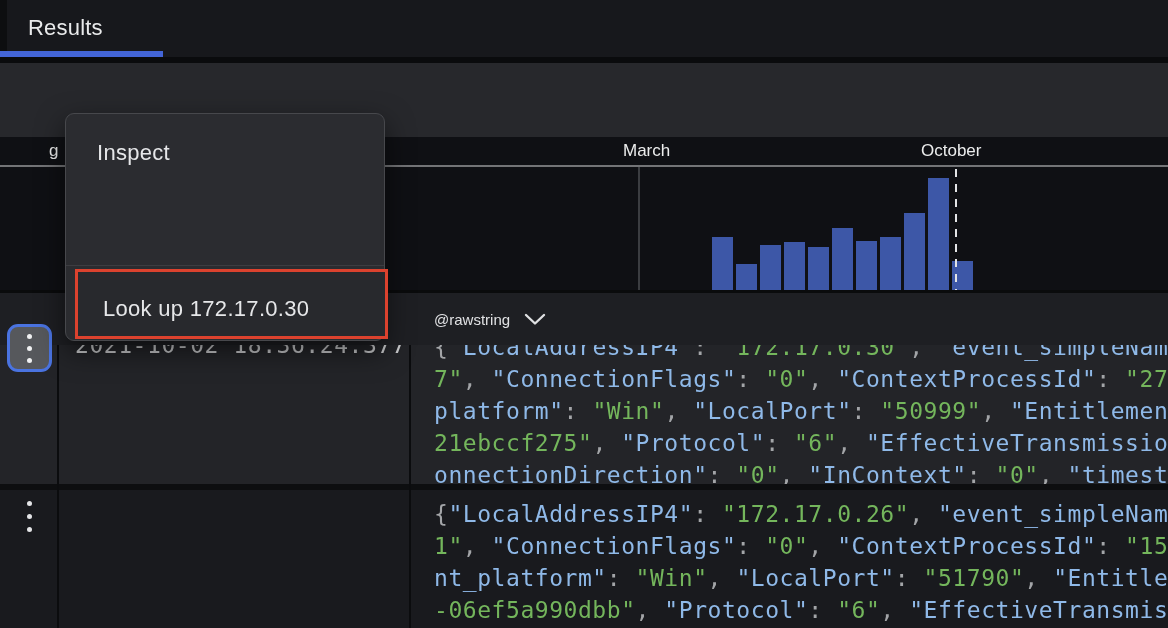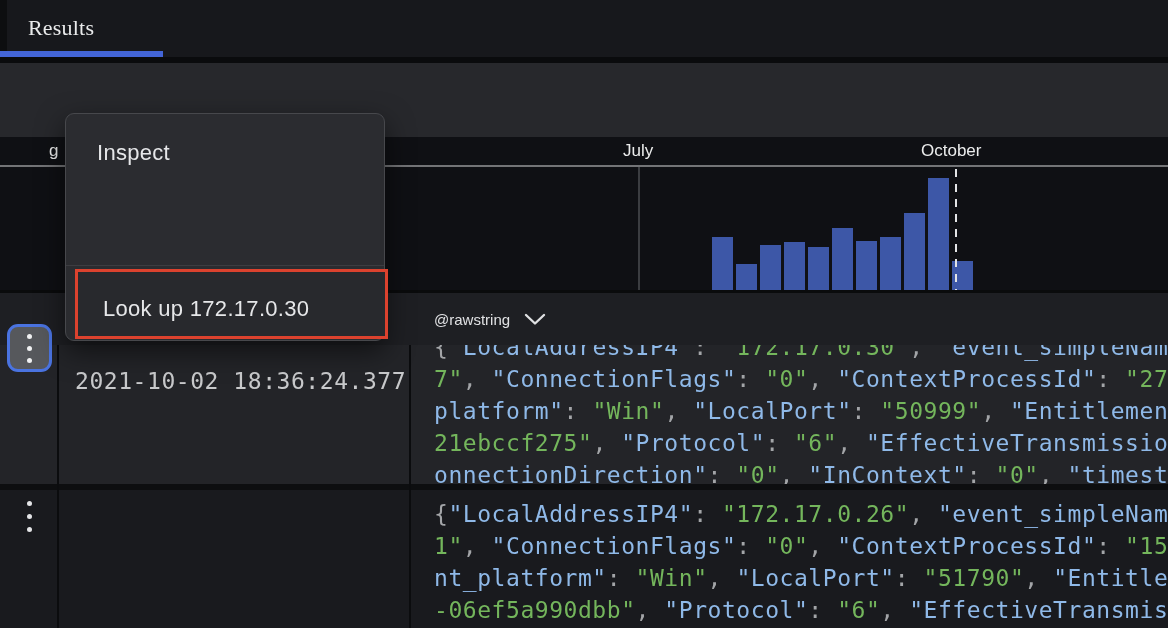--- a/index.html
+++ b/index.html
@@ -2,21 +2,21 @@
 <html><head>
 <meta charset="utf-8">
 <style>
   html,body{margin:0;padding:0;}
   body{
     width:1168px;height:628px;position:relative;overflow:hidden;
     background:#17181c;font-family:"Liberation Sans",sans-serif;
     -webkit-font-smoothing:antialiased;
   }
   
-  .tabbar{position:absolute;left:0;top:0;width:1168px;height:63px;background:#17181c;font-family:Liberation Serif, serif;}
+  .tabbar{position:absolute;left:0;top:0;width:1168px;height:63px;background:#17181c;}
   .tab-label{position:absolute;left:28px;top:15px;font-size:22px;color:#e9eaeb;letter-spacing:.2px;cursor:pointer;}
   .tab-underline{position:absolute;left:0;top:51px;width:163px;height:6px;background:#4365d8;}
   .tab-edge-left{position:absolute;left:0;top:0;width:7px;height:51px;background:#0d0e10;}
   .tab-bottom{position:absolute;left:0;top:57px;width:1168px;height:6px;background:#0a0b0d;}
   
   .toolbar{position:absolute;left:0;top:63px;width:1168px;height:74px;background:#27282c;}
   
   .chart{position:absolute;left:0;top:137px;width:1168px;height:156px;background:#0f1014;}
   .axis-label{position:absolute;top:4px;font-size:17px;color:#eceded;}
   .axis-line{position:absolute;left:0;top:28px;width:1168px;height:2px;background:#737477;}
@@ -29,21 +29,21 @@
   
   .table{position:absolute;left:0;top:293px;width:1168px;height:335px;}
   .thead{position:absolute;left:0;top:0;width:1168px;height:52px;background:#1e1f23;z-index:3;}
   .th-raw{position:absolute;left:434px;top:0;height:52px;display:flex;align-items:center;gap:14px;cursor:pointer;}
   .th-raw span{font-size:15px;color:#e0e1e3;}
   .row{position:absolute;left:0;width:1168px;}
   .row1{top:37px;height:154px;background:#232428;}
   .row2{top:197px;height:141px;background:#191a1e;}
   .row-divider{position:absolute;left:0;top:191px;width:1168px;height:6px;background:#0d0e10;z-index:2;}
   .col-div{position:absolute;top:0;width:2px;height:335px;background:#0b0c0e;z-index:2;}
-  .mono{font-family:"DejaVu Sans Mono",monospace;font-size:23px;letter-spacing:.55px;margin-top:36px;}
+  .mono{font-family:"DejaVu Sans Mono",monospace;font-size:23px;letter-spacing:.55px;}
   .ts{position:absolute;left:75px;color:#c8c9cb;white-space:pre;}
   .jsonbox{position:absolute;left:434px;right:auto;}
   .jline{height:32px;line-height:32px;white-space:pre;font-family:"DejaVu Sans Mono",monospace;font-size:23px;letter-spacing:.55px;}
   .tk-k{color:#8fb9e8;}
   .tk-v{color:#74b65c;}
   .tk-p{color:#a3a5a8;}
   
   .kebab-btn{position:absolute;left:7px;top:324px;width:45px;height:48px;z-index:4;
     background:#56585c;border:3px solid #4a73e0;border-radius:11px;box-sizing:border-box;
     display:flex;flex-direction:column;align-items:center;justify-content:center;gap:7px;cursor:pointer;padding:0;}
@@ -68,21 +68,21 @@
   <div class="tab-edge-left"></div>
   <span class="tab-label">Results</span>
   <div class="tab-underline"></div>
   <div class="tab-bottom"></div>
 </div>
 
 <div class="toolbar"></div>
 
 <div class="chart">
   <span class="axis-label" style="left:49px;">g</span>
-  <span class="axis-label" style="left:623px;">July</span>
+  <span class="axis-label" style="left:623px;">March</span>
   <span class="axis-label" style="left:921px;">October</span>
   <div class="axis-line"></div>
   <div class="plot">
     <div class="gridline" style="left:638px;"></div>
     <div>
         <div class="bar" style="left: 712px; width: 21px; height: 53px; background: rgb(61, 87, 167);"></div>
         <div class="bar" style="left: 736px; width: 21px; height: 26px; background: rgb(61, 87, 167);"></div>
         <div class="bar" style="left: 760px; width: 21px; height: 45px; background: rgb(61, 87, 167);"></div>
         <div class="bar" style="left: 784px; width: 21px; height: 48px; background: rgb(61, 87, 167);"></div>
         <div class="bar" style="left: 808px; width: 21px; height: 43px; background: rgb(61, 87, 167);"></div>

